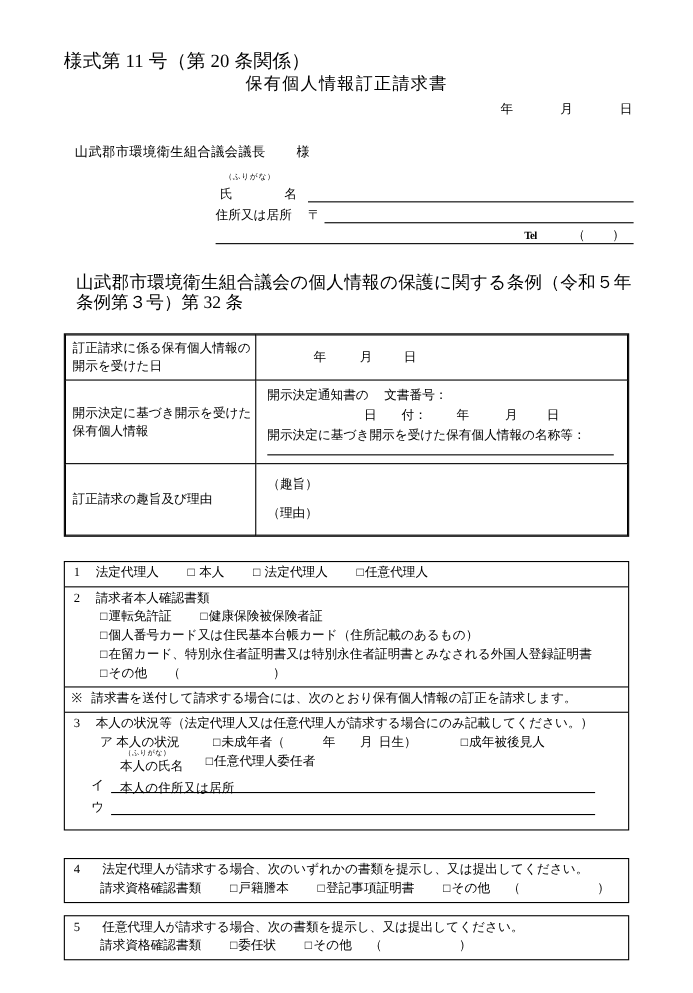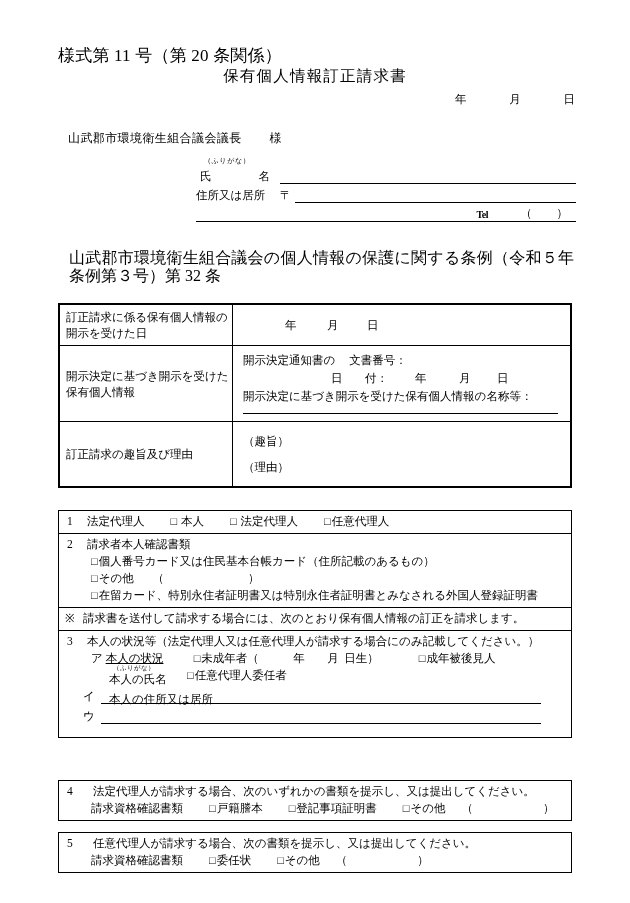--- a/index.html
+++ b/index.html
@@ -238,21 +238,21 @@
   }
   .gap-sm { display: inline-block; width: 16px; }
   .gap-md { display: inline-block; width: 26px; }
   .gap-lg { display: inline-block; width: 40px; }
   .kome {
     display: inline-block;
     width: 18px;
   }
 
   
-  .a-label { display: inline-block; width: 88px; text-decoration: underline; }
+  .a-label { display: inline-block; width: 88px; }
   .ym-inline .y { display: inline-block; width: 46px; text-align: right; }
   .ym-inline .m { display: inline-block; width: 34px; text-align: right; }
   .ym-inline .d { display: inline-block; width: 40px; text-align: right; }
 
   
   .ul-row {
     display: flex;
     align-items: flex-end;
     padding-left: 24px;
     height: 20px;
@@ -374,28 +374,31 @@
       <div class="line">
         <span class="num">1</span><span>法定代理人</span><span class="gap-md"></span><span class="cb"> <span>本人</span></span><span class="gap-md"></span><span class="cb"> <span>法定代理人</span></span><span class="gap-md"></span><span class="cb"><span>任意代理人</span></span>
       </div>
     </div>
 
     <div class="seg">
       <div class="line">
         <span class="num">2</span><span>請求者本人確認書類</span>
       </div>
       <div class="line ind1">
+        <span class="cb"><span>運転免許証</span></span><span class="gap-md"></span><span class="cb"><span>健康保険被保険者証</span></span>
+      </div>
+      <div class="line ind1">
         <span class="cb"><span>個人番号カード又は住民基本台帳カード（住所記載のあるもの）</span></span>
+      </div>
+      <div class="line ind1">
+        <span class="cb"><span>在留カード、特別永住者証明書又は特別永住者証明書とみなされる外国人登録証明書</span></span>
       </div>
       <div class="line ind1">
         <span class="cb"><span>その他</span></span>
         <span class="gap-sm"></span><span>（</span><span class="paren-blank"></span><span>）</span>
-      </div>
-      <div class="line ind1">
-        <span class="cb"><span>在留カード、特別永住者証明書又は特別永住者証明書とみなされる外国人登録証明書</span></span>
       </div>
     </div>
 
     <div class="seg">
       <div class="line">
         <span class="kome">※</span><span>請求書を送付して請求する場合には、次のとおり保有個人情報の訂正を請求します。</span>
       </div>
     </div>
 
     <div class="seg">

